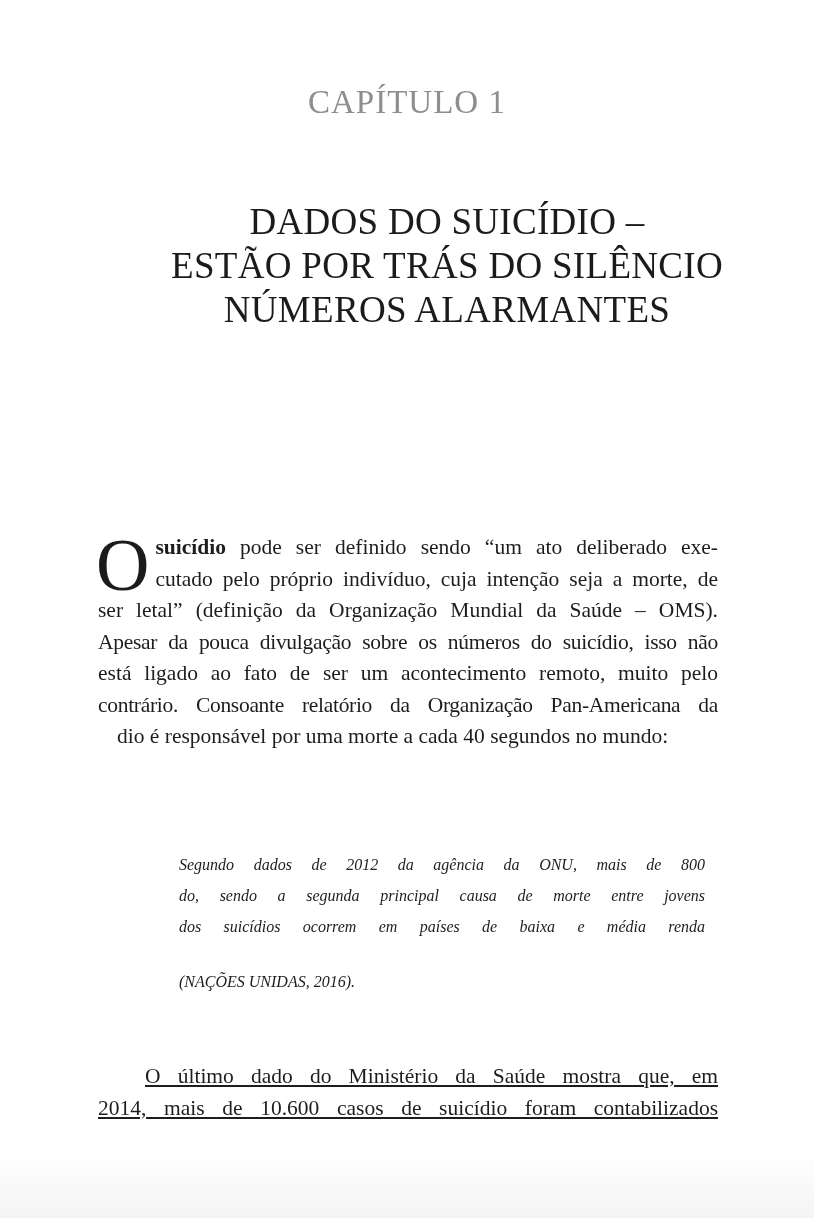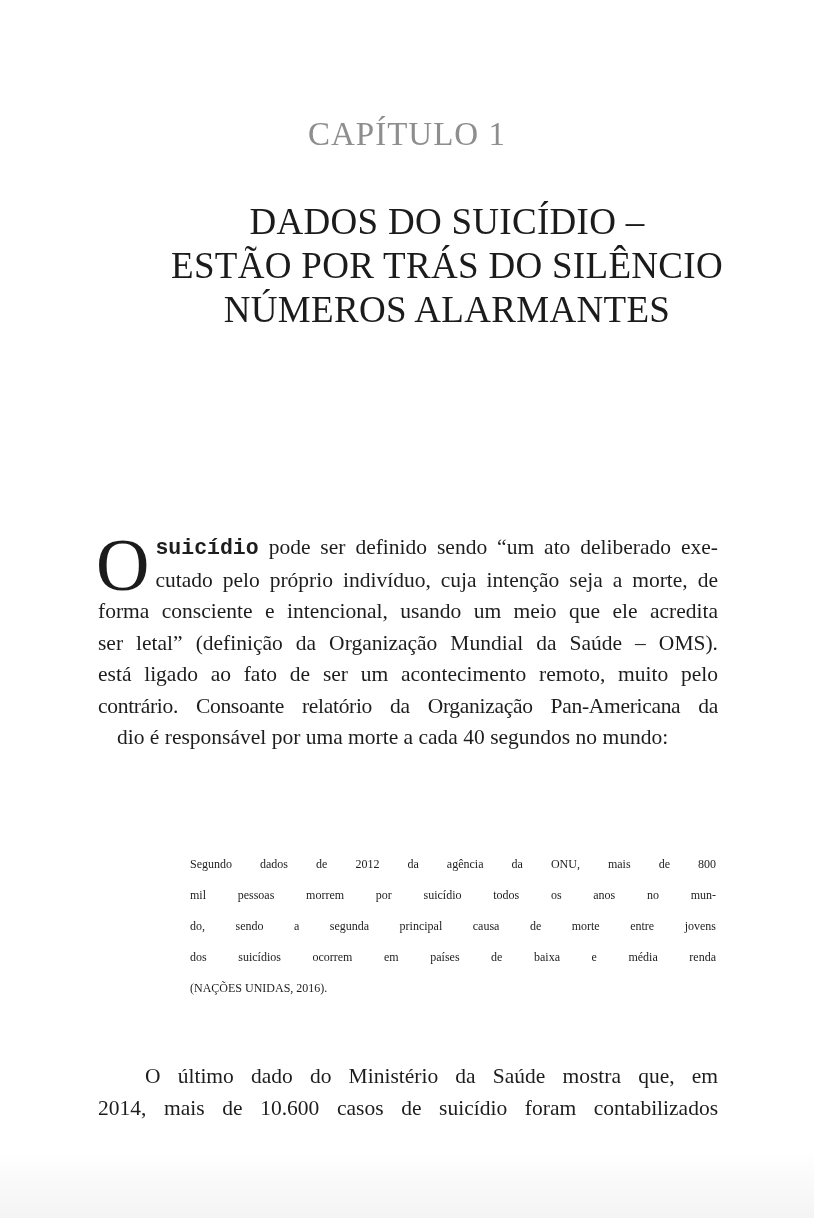--- a/index.html
+++ b/index.html
@@ -17,21 +17,21 @@
   }
   .page {
     position: absolute;
     left: 0; top: 0;
     width: 814px;
     height: 1218px;
     background: linear-gradient(to bottom, #ffffff 0px, #ffffff 1150px, #f4f4f4 1218px);
   }
   .chapter-label {
     position: absolute;
-    top: 114px;
+    top: 82px;
     left: 0;
     width: 814px;
     text-align: center;
     font-size: 33px;
     letter-spacing: 1px;
     color: #8e8e8e;
     line-height: 40px;
   }
   .chapter-title {
     position: absolute;
@@ -57,36 +57,37 @@
   .para1 { top: 532px; }
   .dropcap {
     float: left;
     font-size: 74px;
     line-height: 58px;
     margin: 4px 6px 0 -2px;
     padding-top: 0;
     color: #1b1b1b;
   }
   .para1 .line { display: block; white-space: nowrap; text-align-last: justify; }
-  .bold { font-weight: bold; font-family: Liberation Mono, monospace; }
+  .bold { font-weight: bold; }
   .quote {
     position: absolute;
-    left: 190px;
+    left: 179px;
     top: 849px;
     width: 526px;
-    font-size: 12px;
+    font-size: 16px;
     line-height: 31px;
     text-align: justify;
+    font-style: italic;
   }
   .quote .line { display: block; white-space: nowrap; text-align-last: justify; }
-  .quote .line.last { text-align-last: left; }
+  .quote .line.last { text-align-last: left; margin-top: 24px; }
   .para2 {
     top: 1061px;
   }
-  .para2 .line { display: block; white-space: nowrap; text-align-last: justify; }
+  .para2 .line { display: block; white-space: nowrap; text-align-last: justify; text-decoration: underline; }
   .indent { padding-left: 47px; }
   .para1 .line.tight { letter-spacing: -0.3px; }
   .para1 .line.last { text-align-last: left; margin-left: 19px; }
 </style>
 </head>
 <body>
 
 <div class="page">
 
   <div class="chapter-label">CAPÍTULO 1</div>
@@ -94,30 +95,29 @@
   <div class="chapter-title">
     <div>DADOS DO SUICÍDIO –</div>
     <div>ESTÃO POR TRÁS DO SILÊNCIO</div>
     <div>NÚMEROS ALARMANTES</div>
   </div>
 
   <div class="body-text para1">
     <span class="dropcap">O</span>
     <span class="line"><span class="bold">suicídio</span><span> pode ser definido sendo “um ato deliberado exe-</span></span>
     <span class="line">cutado pelo próprio indivíduo, cuja intenção seja a morte, de</span>
-    <span class="line">forma consciente e intencional, usando um meio que ele acredita</span>
     <span class="line">ser letal” (definição da Organização Mundial da Saúde – OMS).</span>
+    <span class="line tight">Apesar da pouca divulgação sobre os números do suicídio, isso não</span>
     <span class="line">está ligado ao fato de ser um acontecimento remoto, muito pelo</span>
     <span class="line tight">contrário. Consoante relatório da Organização Pan-Americana da</span>
     <span class="line last">dio é responsável por uma morte a cada 40 segundos no mundo:</span>
   </div>
 
   <div class="quote">
     <span class="line">Segundo dados de 2012 da agência da ONU, mais de 800</span>
-    <span class="line">mil pessoas morrem por suicídio todos os anos no mun-</span>
     <span class="line">do, sendo a segunda principal causa de morte entre jovens</span>
     <span class="line">dos suicídios ocorrem em países de baixa e média renda</span>
     <span class="line last">(NAÇÕES UNIDAS, 2016).</span>
   </div>
 
   <div class="body-text para2">
     <span class="line indent">O último dado do Ministério da Saúde mostra que, em</span>
     <span class="line">2014, mais de 10.600 casos de suicídio foram contabilizados</span>
   </div>
 

